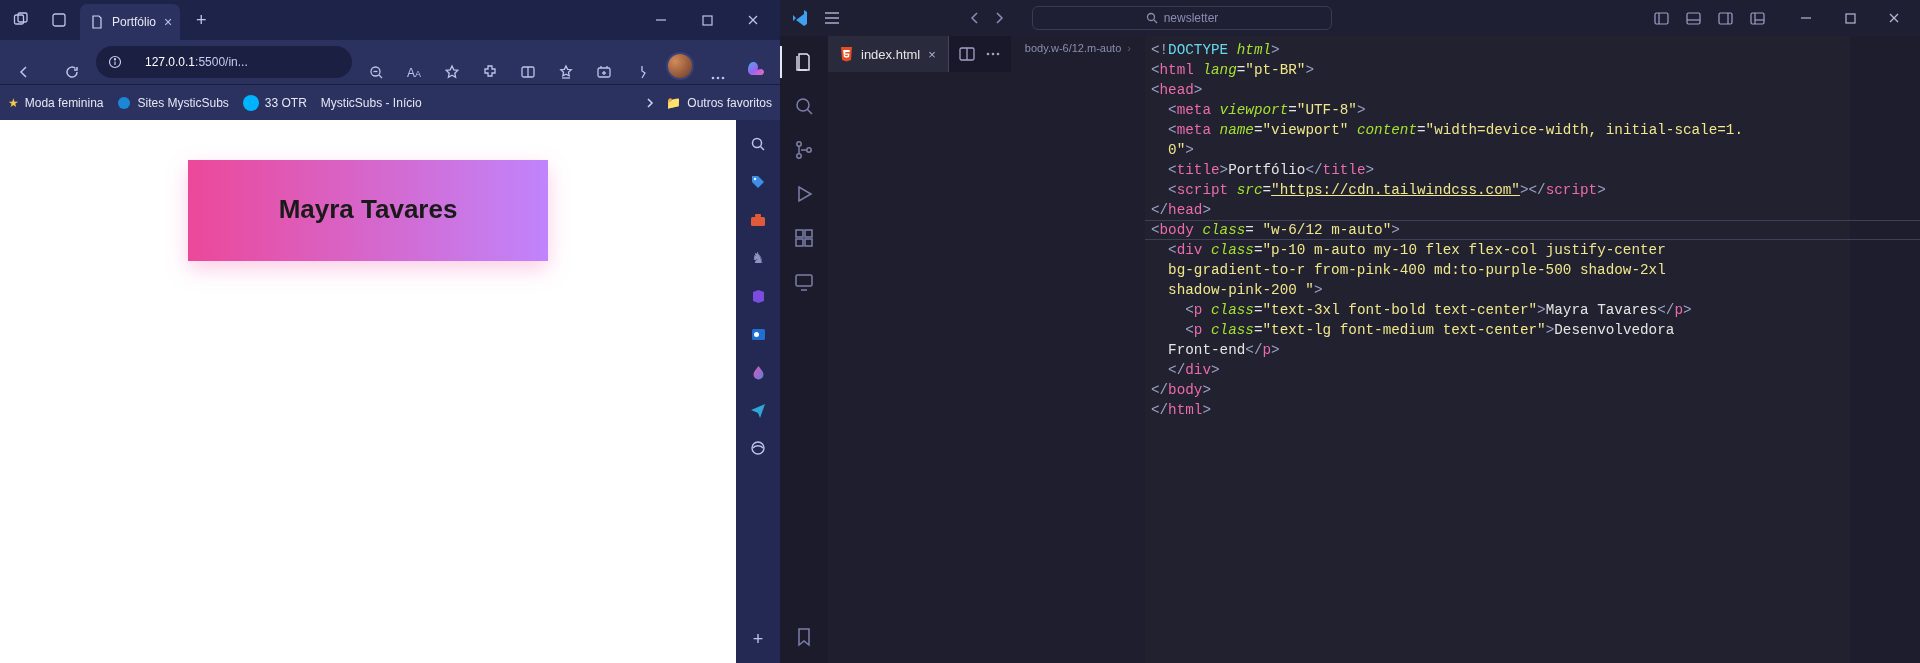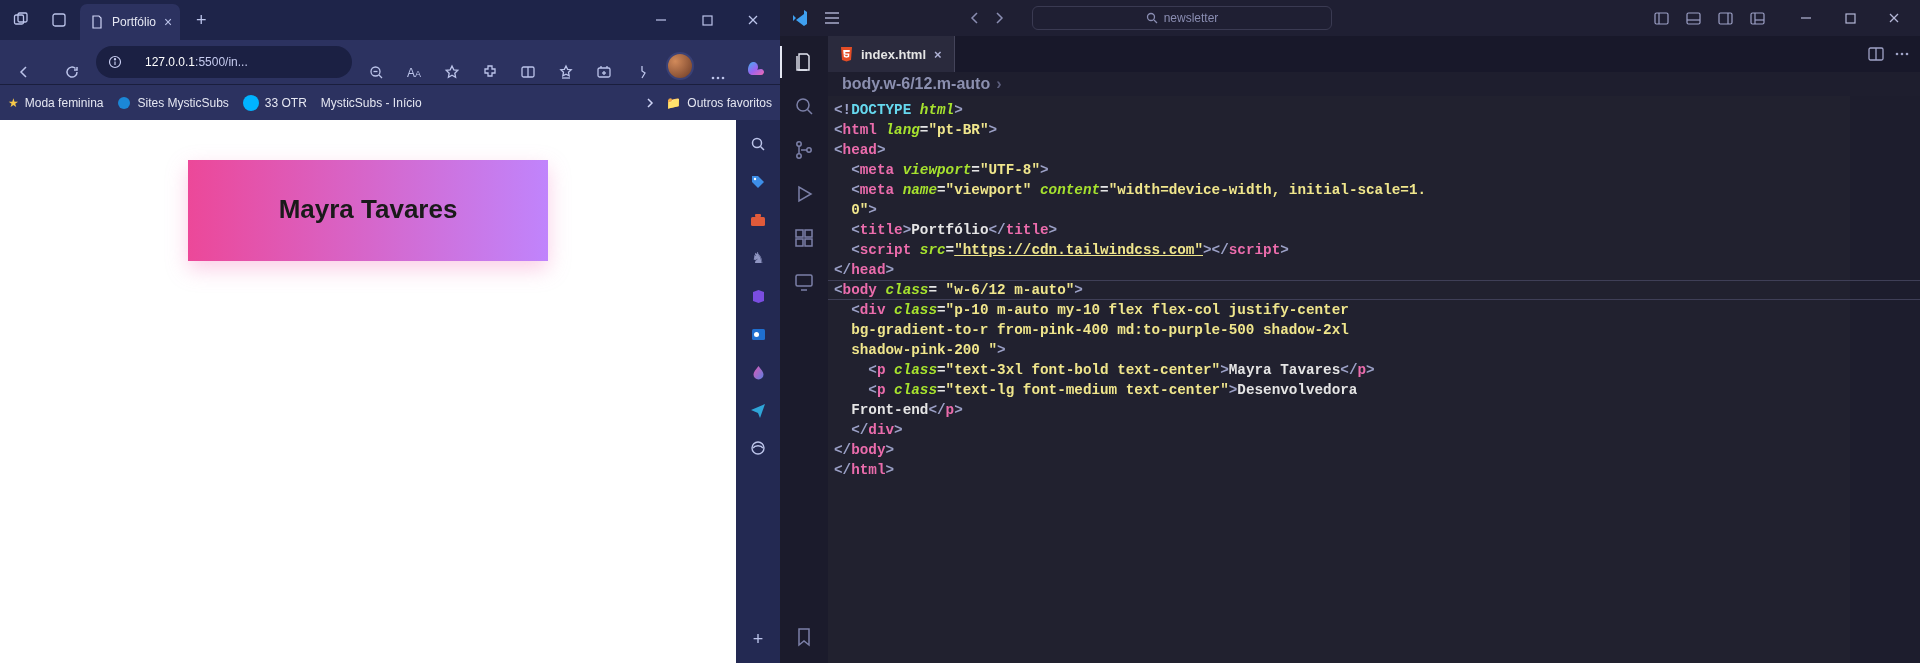--- a/index.html
+++ b/index.html
@@ -70,26 +70,26 @@
   .vs-layout-icons{display:flex;gap:6px;color:#9da1c7;}
   .vs-layout-icons div{width:26px;height:26px;display:flex;align-items:center;justify-content:center;}
   .vs-wincontrols{display:flex;margin-left:6px;}
   .vs-wincontrols div{width:44px;height:36px;display:flex;align-items:center;justify-content:center;color:#b4b7d7;}
 
   .vs-body{flex:1;display:flex;min-height:0;}
   .vs-activitybar{width:48px;background:var(--vs-activitybar);display:flex;flex-direction:column;align-items:center;gap:16px;padding:12px 0;color:#7c80a8;}
   .vs-activitybar .aicon{width:28px;height:28px;display:flex;align-items:center;justify-content:center;}
   .vs-activitybar .active{color:#e5e7f2;}
 
-  .vs-main{flex:1;display:flex;flex-direction:column;min-width:0;font-weight:bold;}
+  .vs-main{flex:1;display:flex;flex-direction:row;min-width:0;}
   .vs-tabs{height:36px;display:flex;align-items:stretch;background:#18182a;}
   .vs-tab{display:flex;align-items:center;gap:8px;background:var(--vs-tab-active);border-right:1px solid var(--vs-tab-border);padding:0 12px;color:#e5e5e5;font-size:13px;}
   .vs-tab .html5{color:#e44d26;font-size:14px;}
   .vs-tabs-right{margin-left:auto;display:flex;align-items:center;gap:10px;padding:0 10px;color:#a0a3c7;}
-  .vs-breadcrumb{height:24px;padding:0 14px;display:flex;align-items:center;gap:6px;color:#8b8faf;font-size:16px;white-space:nowrap;overflow:hidden;}
+  .vs-breadcrumb{height:24px;padding:0 14px;display:flex;align-items:center;gap:6px;color:#8b8faf;font-size:11px;white-space:nowrap;overflow:hidden;}
   .vs-breadcrumb .sep{color:#5d5f7d;}
 
   .vs-editor{flex:1;display:flex;background:var(--vs-editor);font-family:Consolas,"Courier New",monospace;font-size:14.3px;line-height:20px;position:relative;}
   .gutter{width:46px;text-align:right;padding:4px 10px 0 0;color:var(--vs-linenum);user-select:none;}
   .codearea{flex:1;padding:4px 0 0 6px;white-space:pre;color:var(--tk-white);overflow:hidden;}
   .hl-line{position:absolute;left:0;right:0;height:20px;border-top:1px solid #3f3f57;border-bottom:1px solid #3f3f57;}
   .minimap{width:70px;background:#1d1d2d;}
 
   .p{color:var(--tk-pink);}   
   .y{color:var(--tk-yellow);} 

